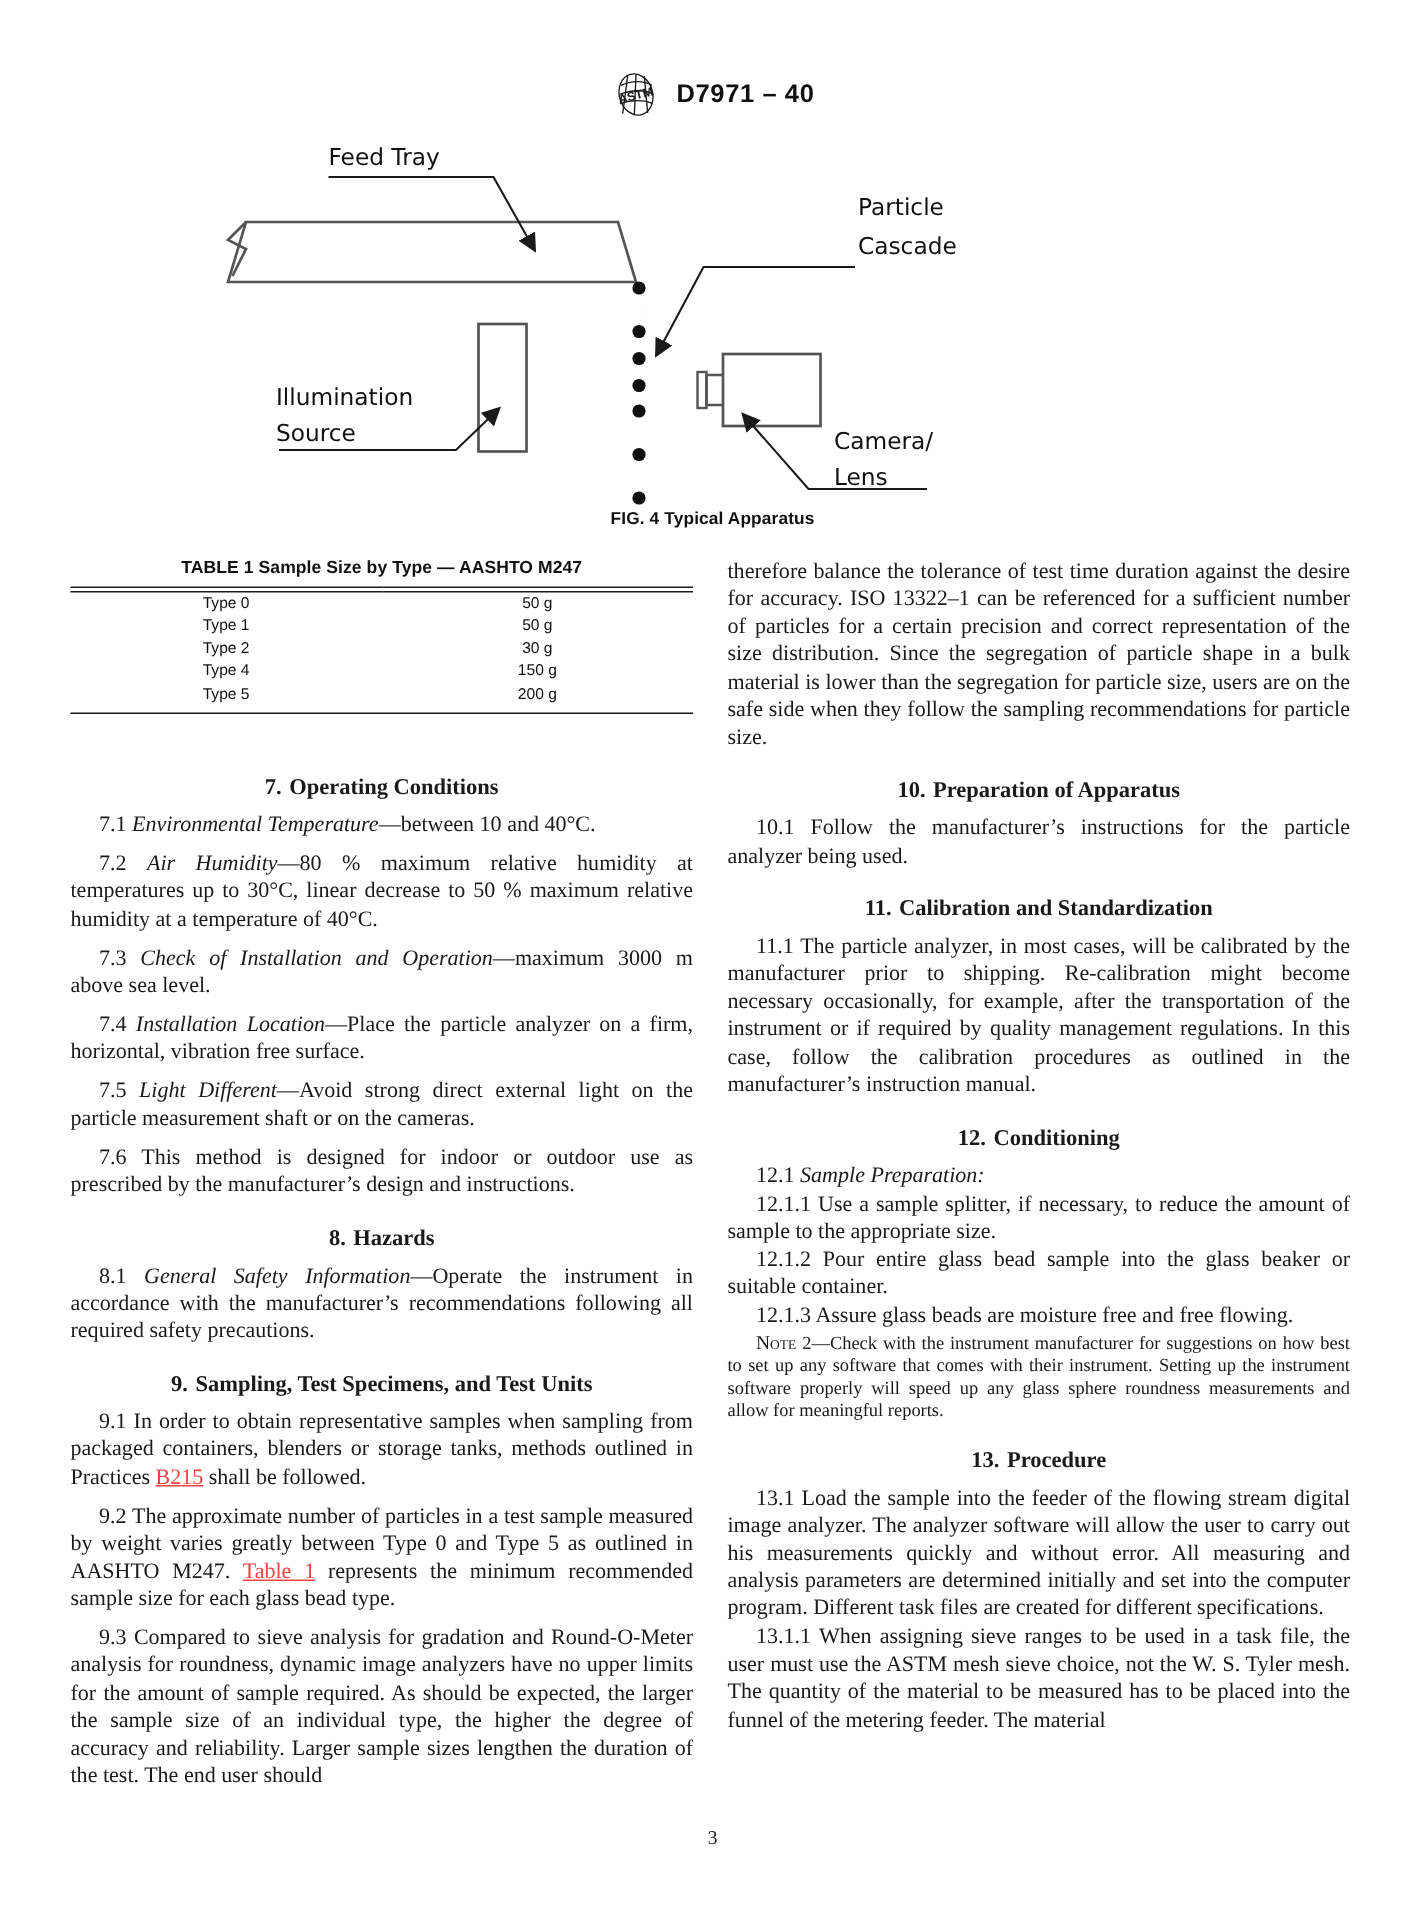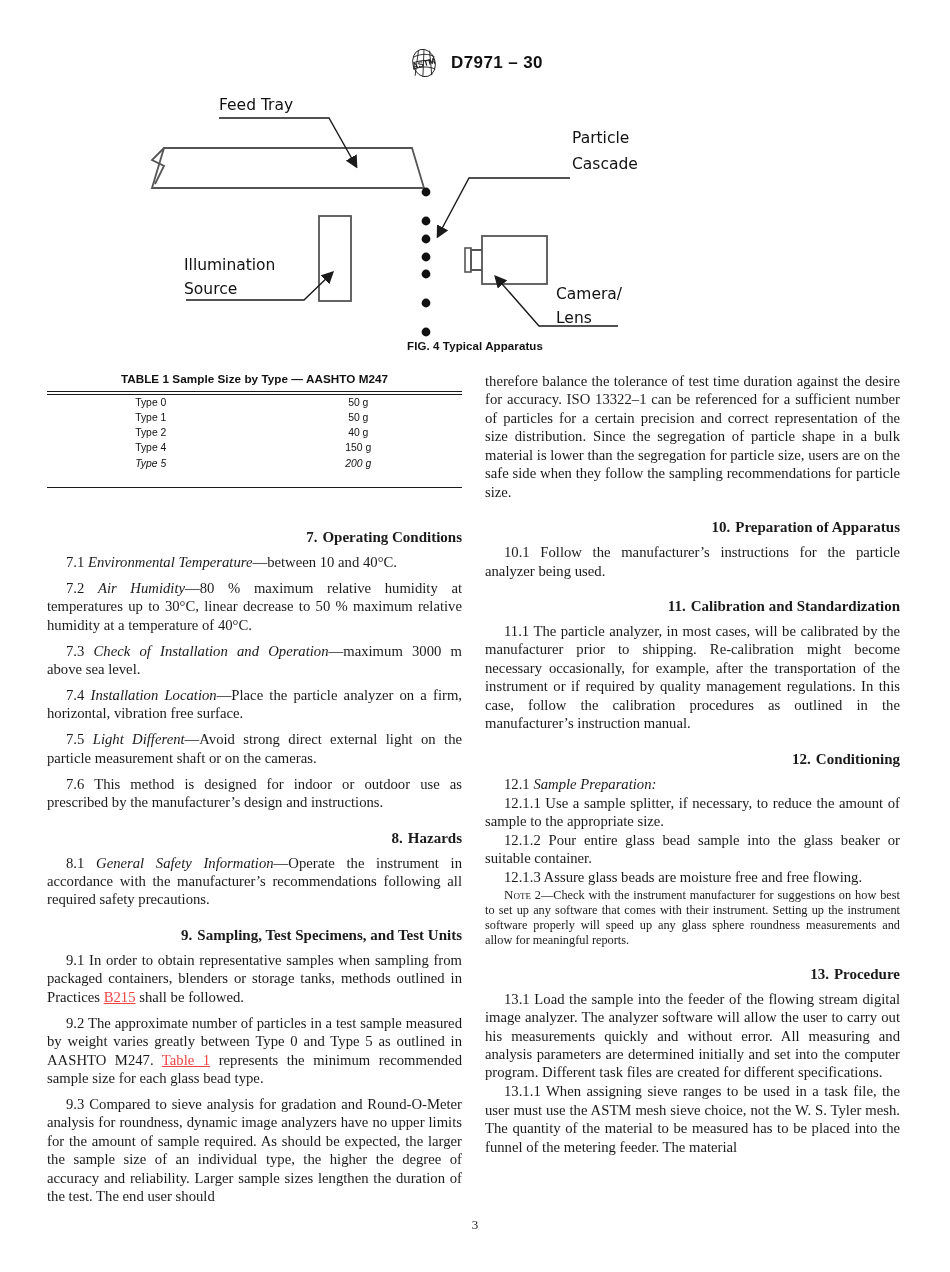--- a/index.html
+++ b/index.html
@@ -103,36 +103,35 @@
     width: 50%;
     text-align: center;
     padding: 1.1px 0;
   }
   table.sample-table td.c-size {
     width: 50%;
     text-align: center;
     padding: 1.1px 0;
   }
   table.sample-table tr.last-row td {
-    padding-bottom: 16px;
-    font-style: italic;
+    padding-bottom: 4px;
   }
   .table-bottom-rule {
     border-top: 1.6px solid #1a1a1a;
     height: 0;
     margin-top: 1px;
   }
   .table-wrap { margin-bottom: 40px; }
 
   
   h2.sec-head {
     font-size: 15px;
     font-weight: bold;
     margin: 17px 0 7px 0;
-    text-align: right;
+    text-align: center;
     line-height: 1.2;
   }
   h2.sec-head .num { margin-right: 5px; }
   p.para {
     margin: 0 0 7.5px 0;
     text-indent: 19px;
   }
   p.para.tight { margin-bottom: 0.5px; }
   p.note {
     margin: 0 0 8px 0;
@@ -172,21 +171,21 @@
         <path d="M11 38 C24 33, 41 33, 50 38"></path>
         <path d="M20 5 L14 50"></path>
         <path d="M30 3 L28 52"></path>
         <path d="M40 5 L44 49"></path>
       </g>
       <g fill="#1a1a1a" font-family="Liberation Sans, sans-serif" font-size="15" font-weight="bold">
         <text x="30" y="33" text-anchor="middle" transform="rotate(-14 30 30)">ASTM</text>
       </g>
     </svg>
   </span>
-  <span class="doc-designation">D7971 – 30</span>
+  <span class="doc-designation">D7971 – 40</span>
 </div>
 
 <div class="figure-block">
   <div class="figure-svg-wrap">
     <svg width="520" height="250" viewBox="0 0 520 250">
       <g stroke="#555" stroke-width="1.8" fill="none">
 
         <path d="M28 100 L40 60 L288 60 L300 100 Z"></path>
         <path d="M40 60 L28 72 L40 78 L31 96" stroke="#555" stroke-width="1.8" fill="none"></path>
       </g>
@@ -252,21 +251,21 @@
         <tr>
           <td class="c-type">Type 0</td>
           <td class="c-size">50 g</td>
         </tr>
         <tr>
           <td class="c-type">Type 1</td>
           <td class="c-size">50 g</td>
         </tr>
         <tr>
           <td class="c-type">Type 2</td>
-          <td class="c-size">40 g</td>
+          <td class="c-size">30 g</td>
         </tr>
         <tr>
           <td class="c-type">Type 4</td>
           <td class="c-size">150 g</td>
         </tr>
         <tr class="last-row">
           <td class="c-type">Type 5</td>
           <td class="c-size">200 g</td>
         </tr>
       </tbody>

